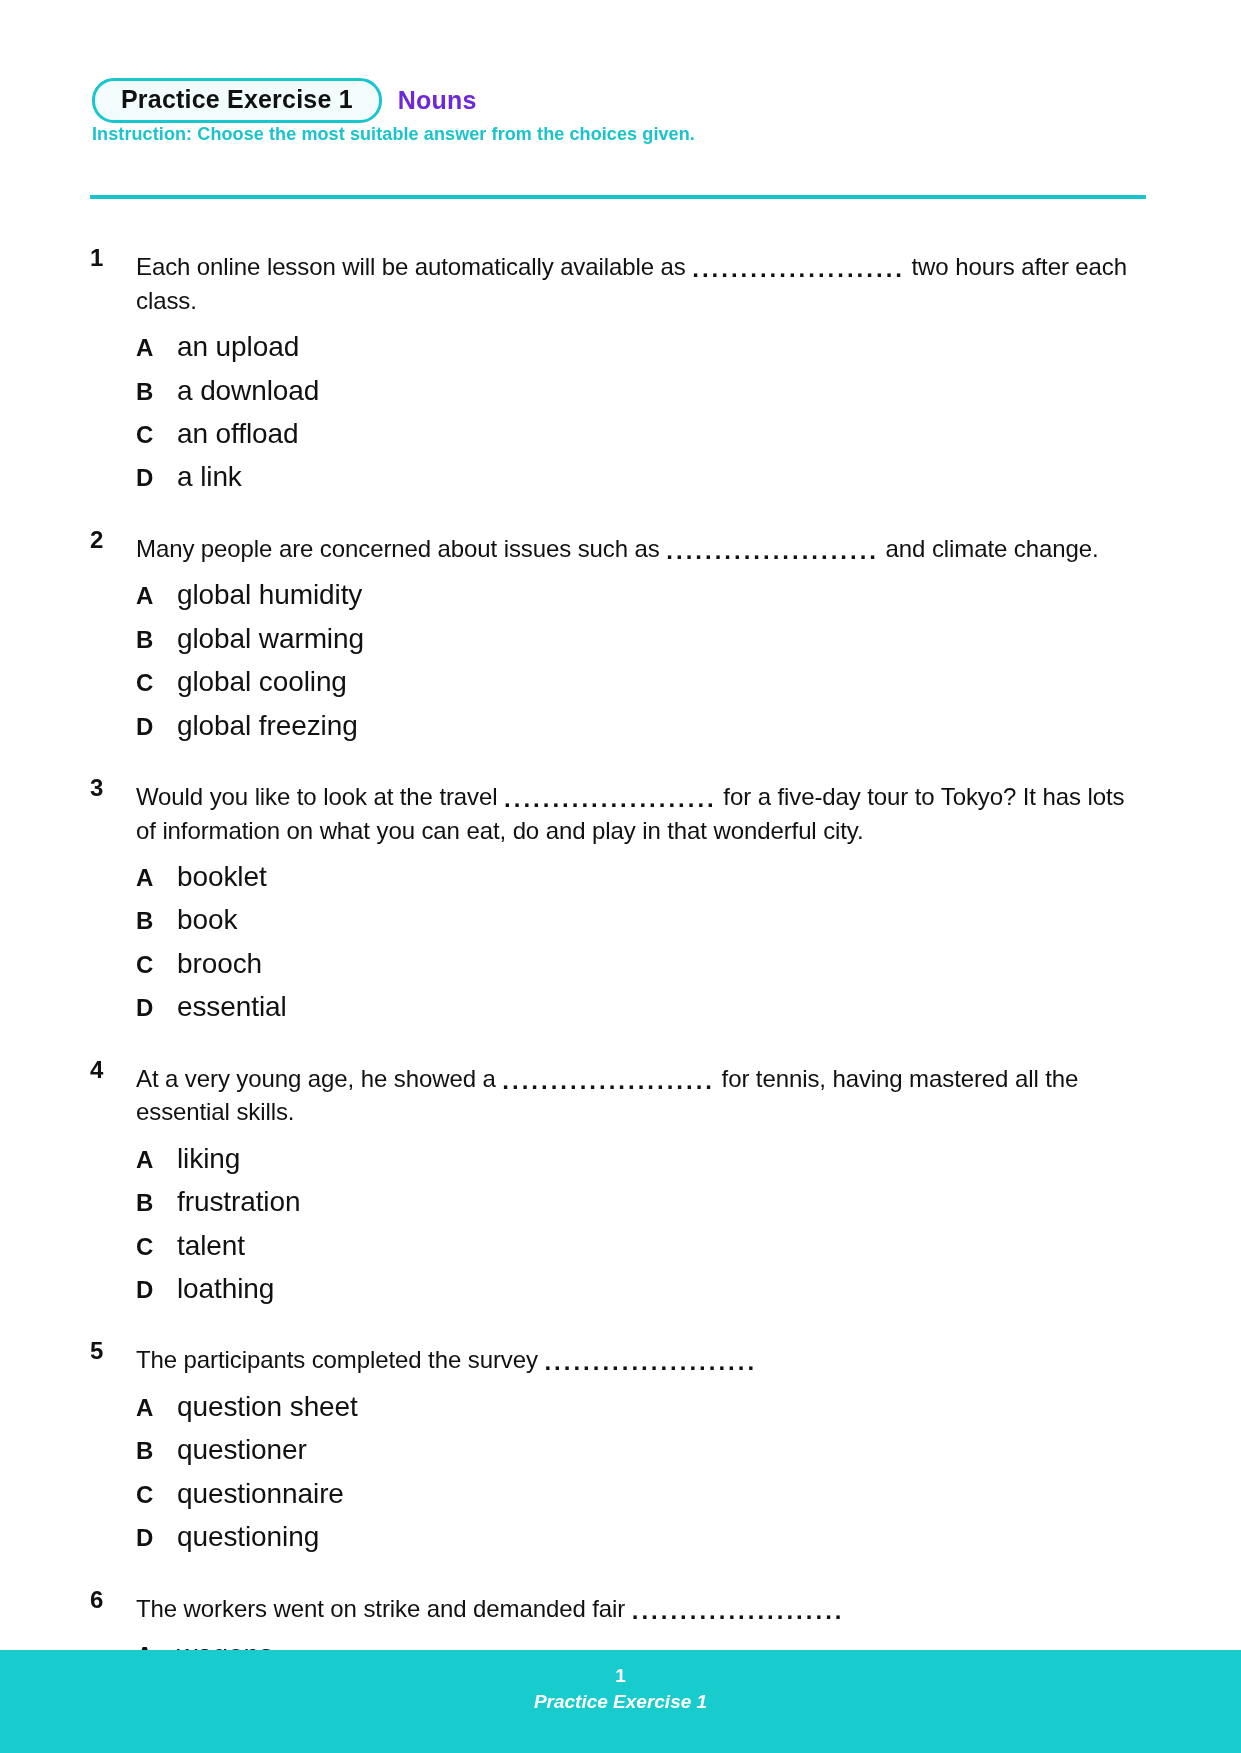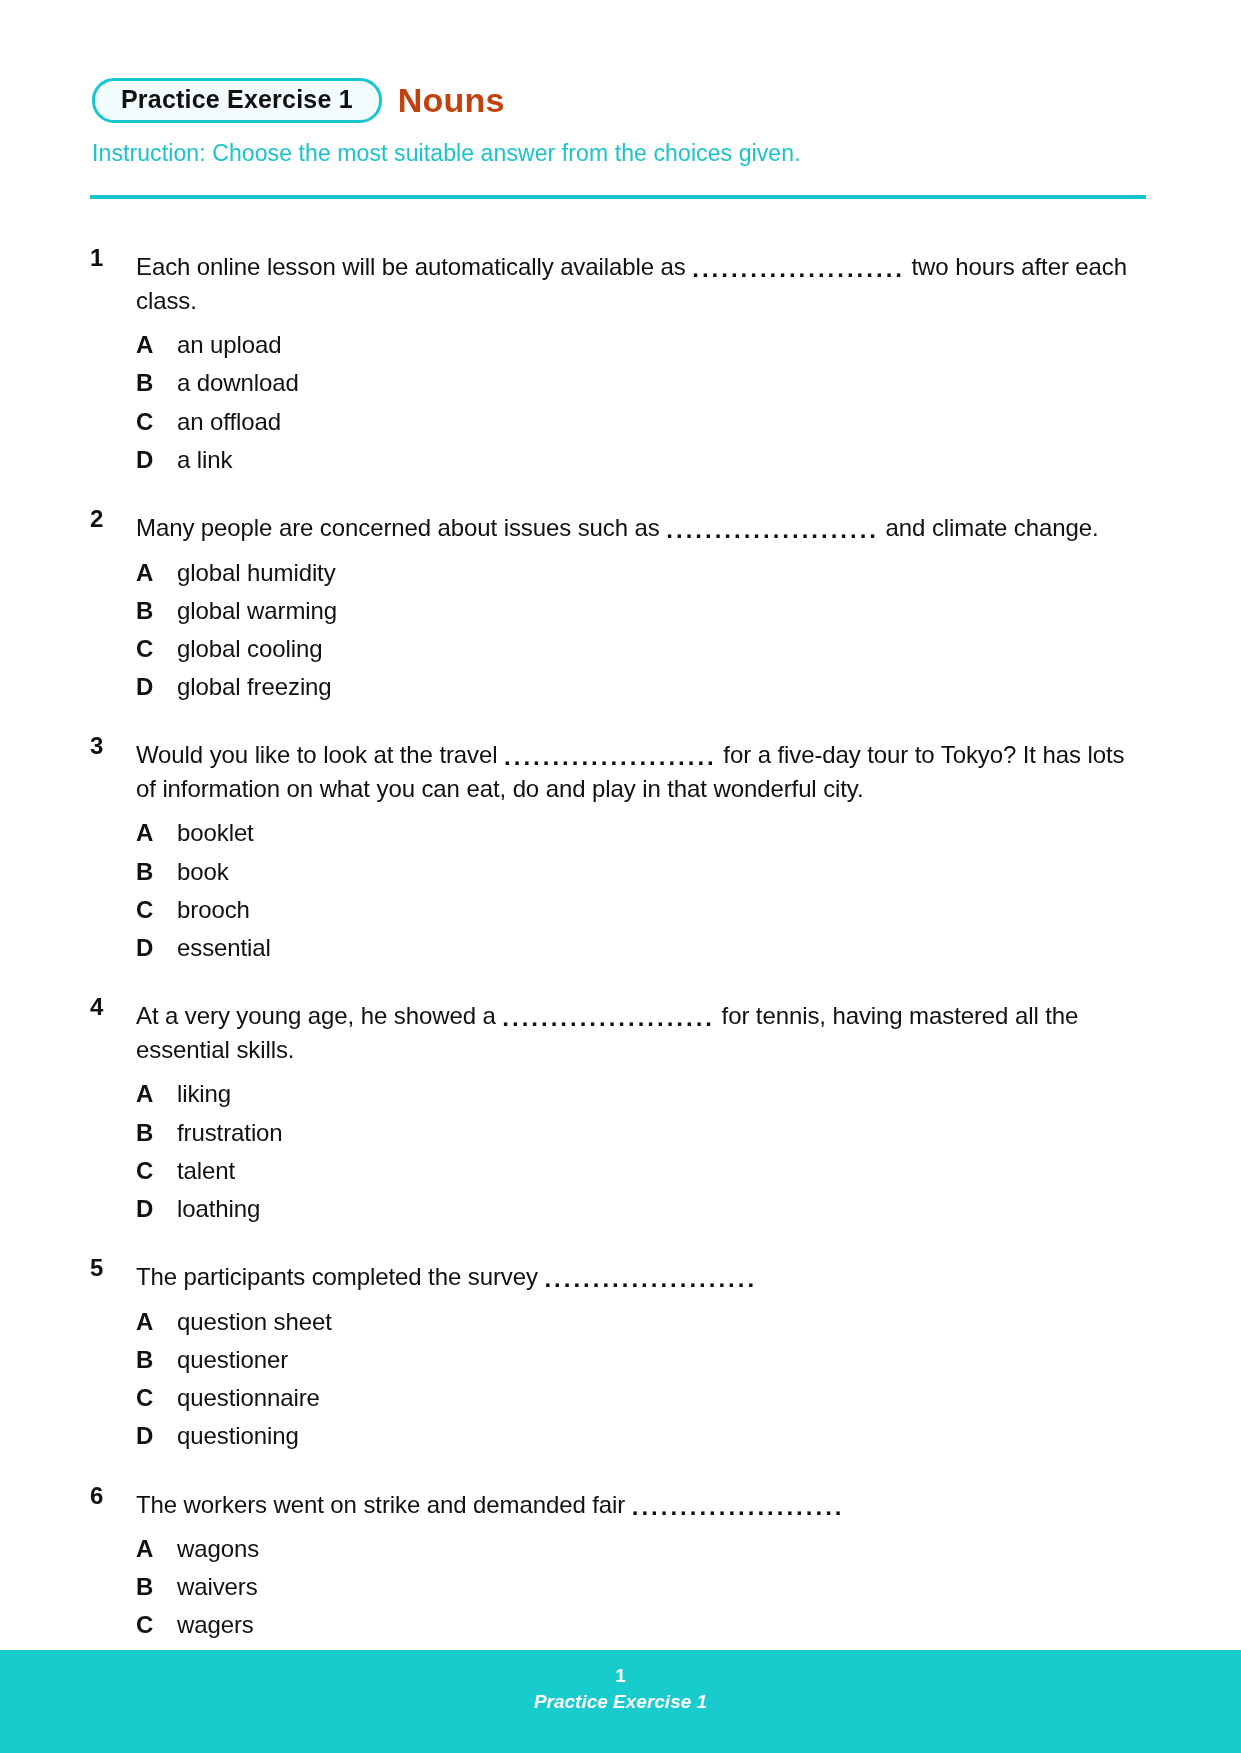--- a/index.html
+++ b/index.html
@@ -38,33 +38,33 @@
     background: #f2fcfd;
     padding: 4px 26px 6px 26px;
     font-size: 25px;
     font-weight: bold;
     color: #111111;
     letter-spacing: 0.2px;
     line-height: 1.15;
     white-space: nowrap;
   }
   .topic {
-    font-size: 34px;
-    font-weight: bold;
-    color: #c2410c;
+    font-size: 25px;
+    font-weight: bold;
+    color: #6d28d9;
     letter-spacing: 0.2px;
     white-space: nowrap;
   }
 
   .instruction {
     position: absolute;
     left: 92px;
-    top: 140px;
-    font-size: 23px;
-    font-weight: normal;
+    top: 124px;
+    font-size: 18px;
+    font-weight: bold;
     color: #19c4cc;
     letter-spacing: 0.1px;
     white-space: nowrap;
   }
 
   .rule {
     position: absolute;
     left: 90px;
     top: 195px;
     width: 1056px;
@@ -122,21 +122,21 @@
   }
   .opt-letter {
     width: 41px;
     flex: 0 0 41px;
     font-size: 24px;
     font-weight: bold;
     color: #111111;
     line-height: 1.30;
   }
   .opt-text {
-    font-size: 24px;
+    font-size: 28px;
     color: #111111;
     line-height: 1.30;
     letter-spacing: -0.1px;
     text-align: right;
   }
 
   
   .footer {
     position: absolute;
     left: 0;

